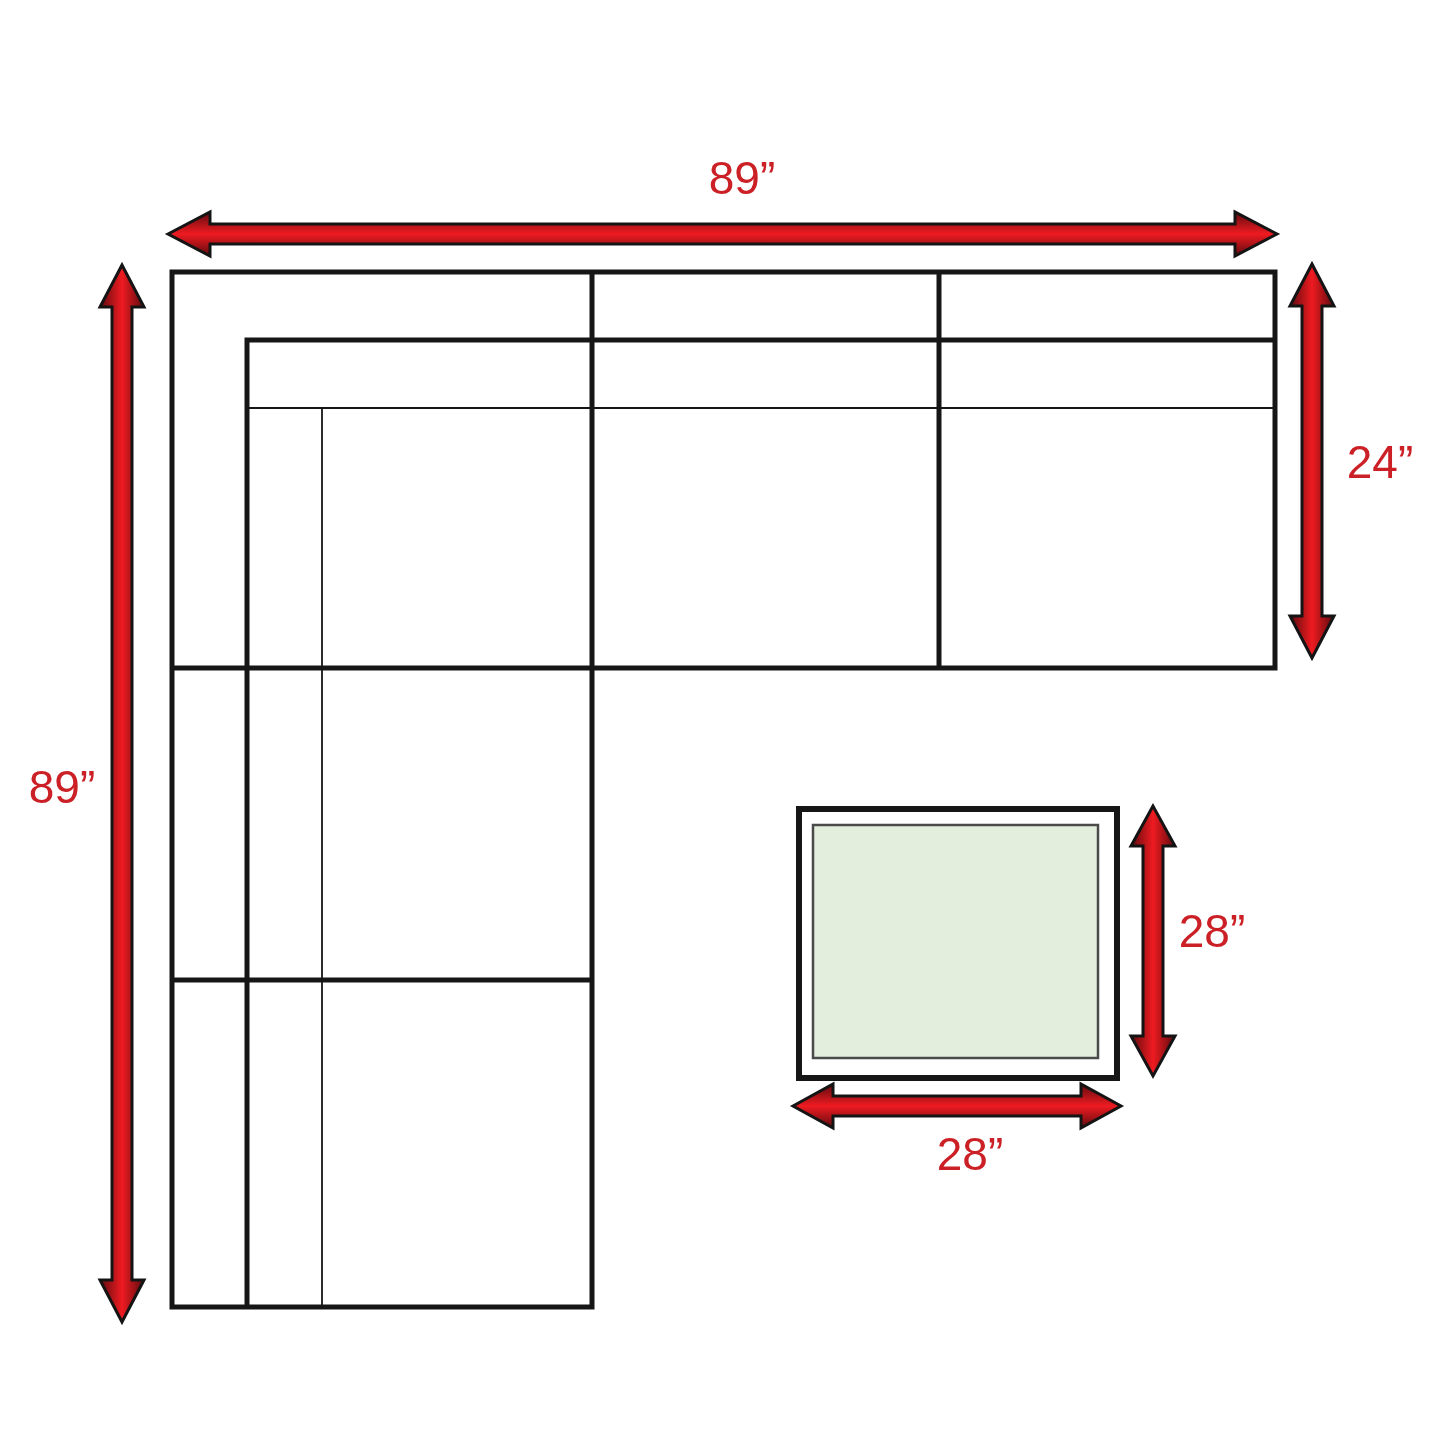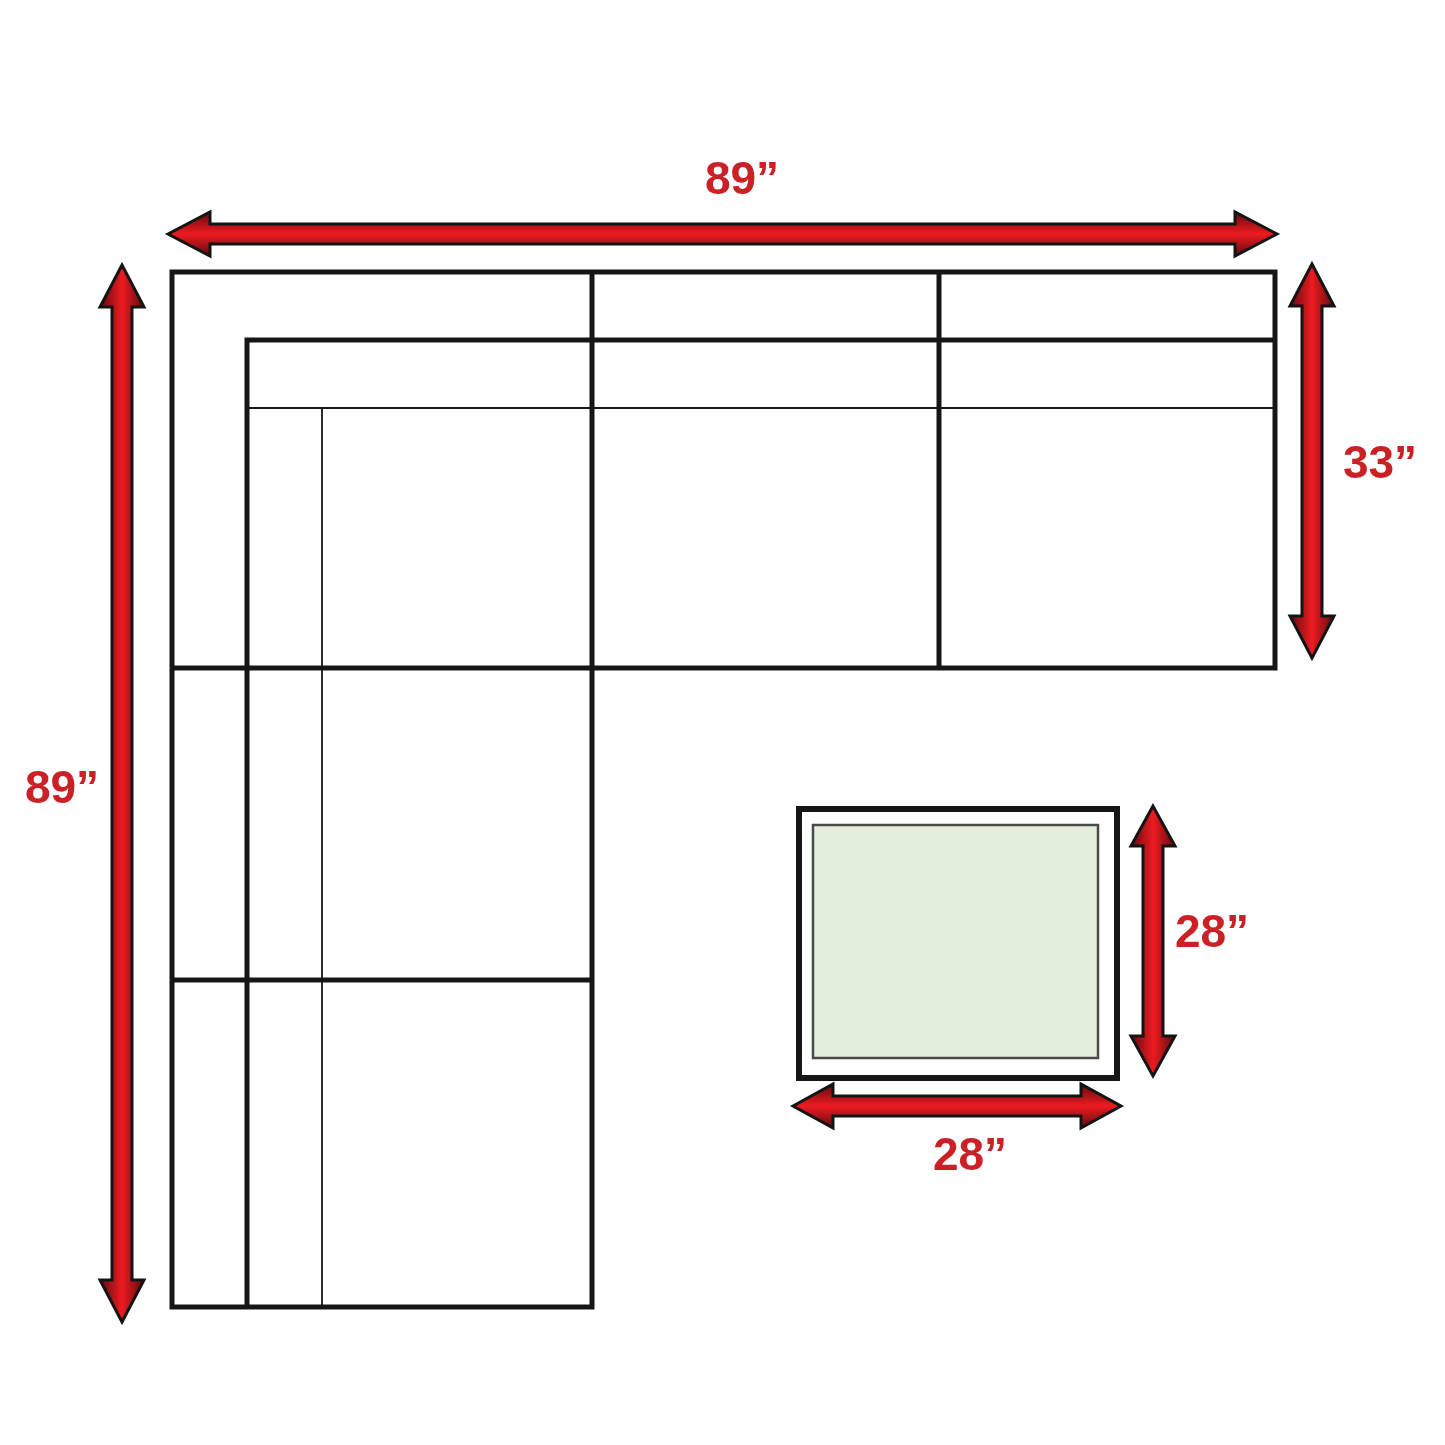--- a/index.html
+++ b/index.html
@@ -41,21 +41,21 @@
   .ottoman-inner {
     stroke: var(--ottoman-border, #4a4a4a);
     stroke-width: 2.5;
     fill: var(--ottoman-fill, #e3efdc);
   }
   .dim-label {
     position: absolute;
     transform: translate(-50%, -50%);
     color: var(--label-red, #cb2026);
     font-size: 46px;
-    font-weight: bold;
+    font-weight: normal;
     white-space: nowrap;
     line-height: 1;
     user-select: none;
   }
 </style>
 </head>
 <body>
 
 <div id="canvas">
 
@@ -97,19 +97,19 @@
 
     <polygon class="arrow" fill="url(#gradV)" points="1153,806 1131,846 1143,846 1143,1036 1131,1036 1153,1076 1175,1036 1163,1036 1163,846 1175,846"></polygon>
 
     <polygon class="arrow" fill="url(#gradH)" points="793,1106 833,1084 833,1096 1081,1096 1081,1084 1121,1106 1081,1128 1081,1116 833,1116 833,1128"></polygon>
   </svg>
 
   <div class="dim-label" style="left:742px; top:178px">89”</div>
 
   <div class="dim-label" style="left:62px; top:787px">89”</div>
 
-  <div class="dim-label" style="left:1380px; top:462px">33”</div>
+  <div class="dim-label" style="left:1380px; top:462px">24”</div>
 
   <div class="dim-label" style="left:1212px; top:931px">28”</div>
 
   <div class="dim-label" style="left:970px; top:1154px">28”</div>
 
 </div>
 
 </body></html>

